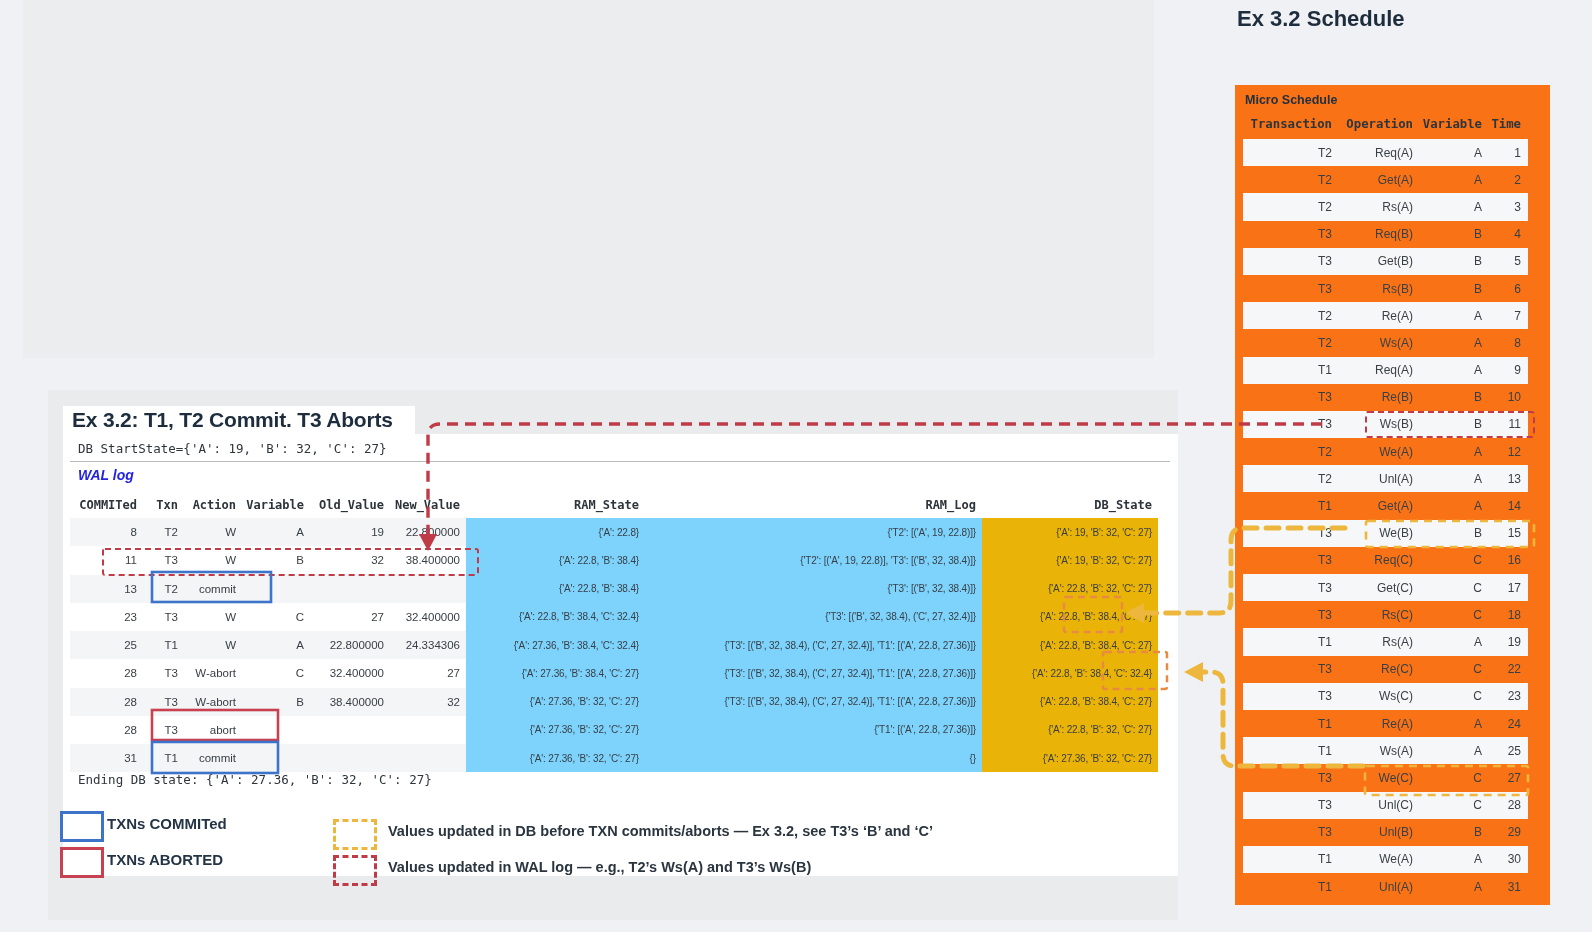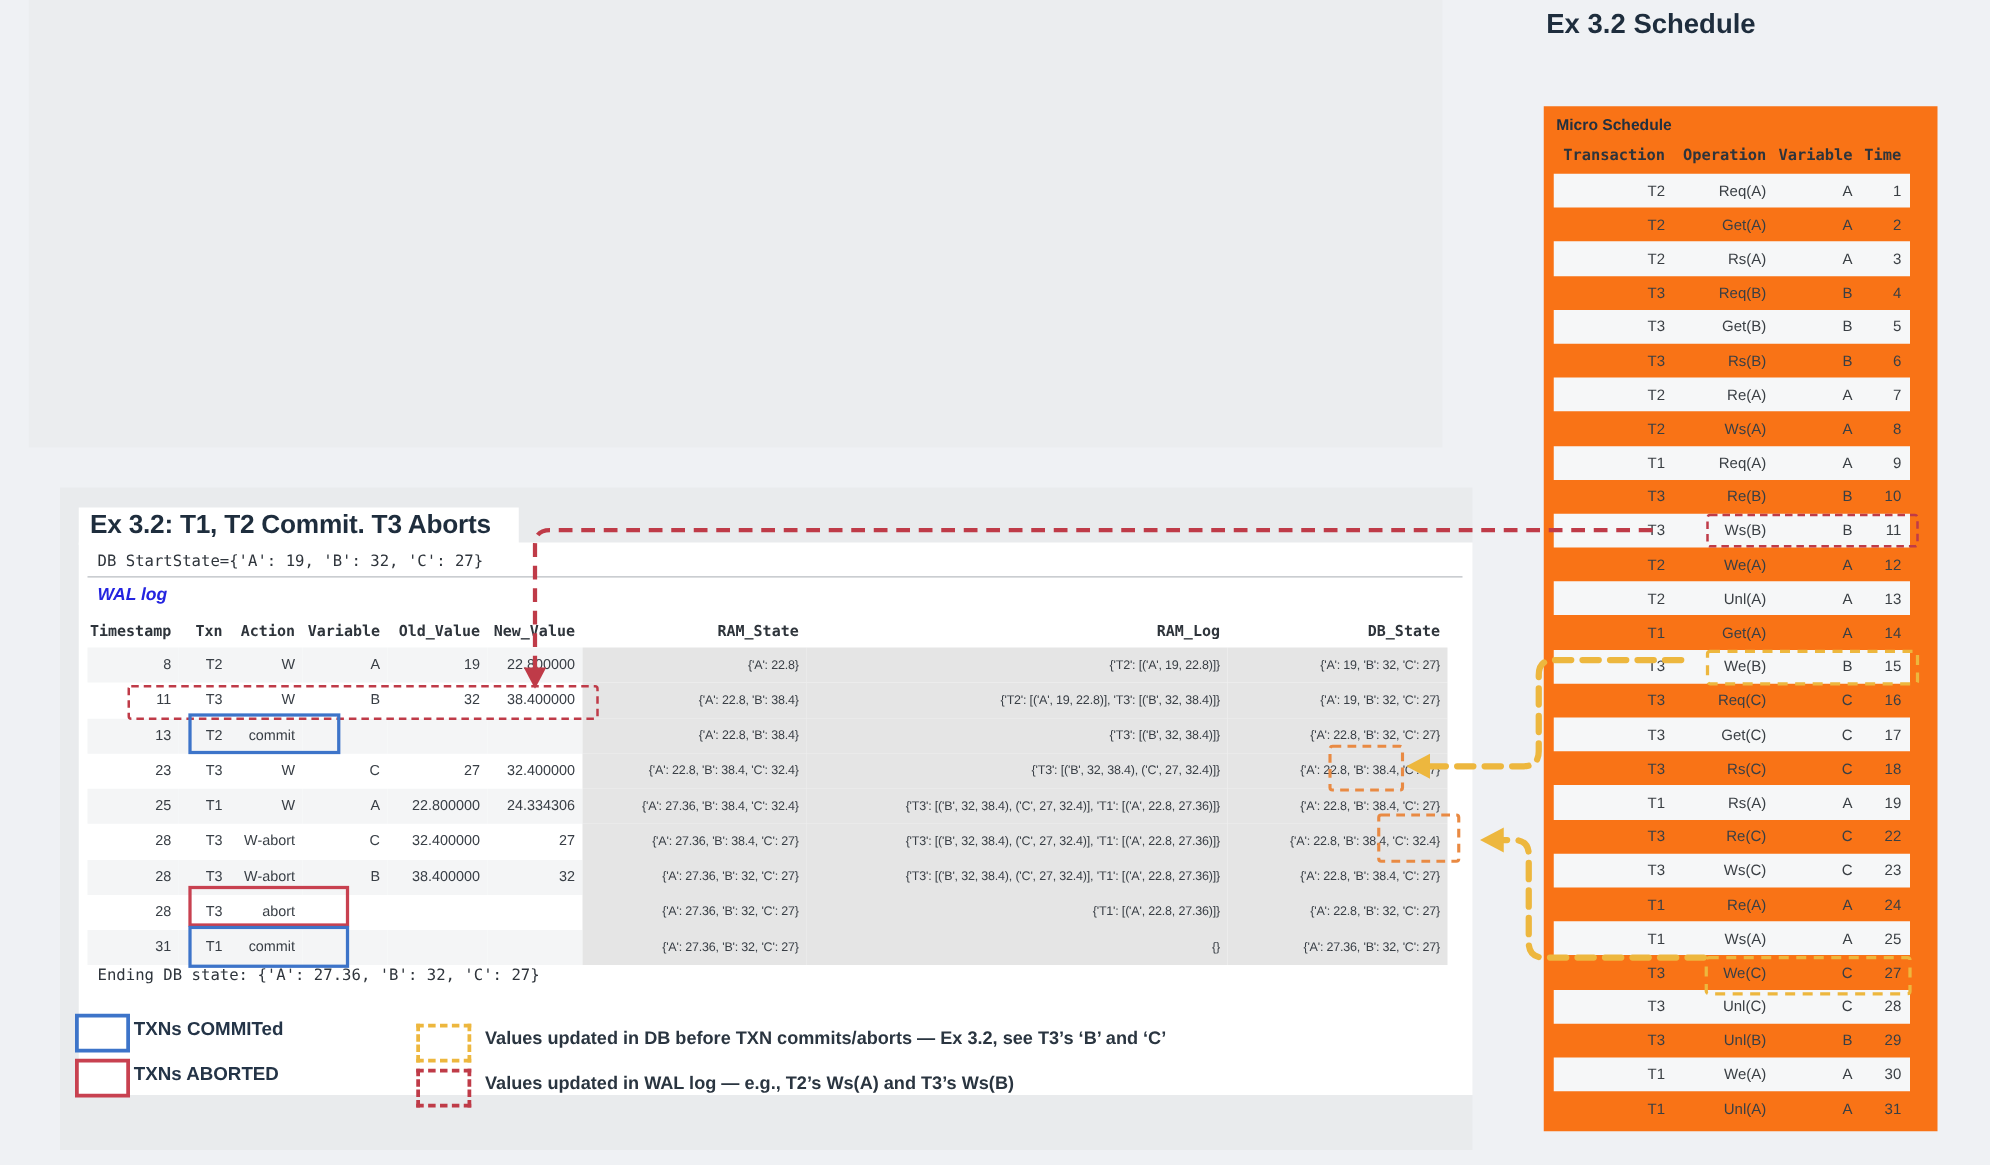--- a/index.html
+++ b/index.html
@@ -17,22 +17,22 @@
   .db-start{left:15px;top:7px;font-size:12.5px;color:#2f353c;}
   .wal-hr{left:7px;top:27px;width:1100px;border-top:1.5px solid #b9bdc2;height:0;}
   .wal-label{left:15px;top:33px;font-size:14px;font-weight:700;color:#2424e0;font-style:italic;}
   .wal-header{left:7px;top:57px;display:grid;grid-template-columns:73px 41px 58px 68px 80px 76px 179px 337px 176px;height:27px;}
   .wal-header>div{display:flex;align-items:center;justify-content:flex-end;padding-right:6px;
        font-family:"DejaVu Sans Mono",monospace;font-size:12px;font-weight:700;color:#2e343b;}
   .wal-rows{left:7px;top:84px;width:1088px;}
   .wal-row{display:grid;grid-template-columns:73px 41px 58px 68px 80px 76px 179px 337px 176px;height:28.25px;}
   .wal-row>div{display:flex;align-items:center;justify-content:flex-end;padding-right:6px;
        font-size:11.5px;color:#383e45;}
-  .wal-row>div.ram{font-size:10px;background:#e5e5e5;letter-spacing:-0.15px;}
-  .wal-row>div.db{font-size:10px;background:#e5e5e5;letter-spacing:-0.15px;}
+  .wal-row>div.ram{font-size:10px;background:#7dd3fc;letter-spacing:-0.15px;}
+  .wal-row>div.db{font-size:10px;background:#eab308;letter-spacing:-0.15px;}
   .wal-row.odd>div.plain{background:#f4f5f6;}
   .ending{left:15px;top:338px;font-size:12.5px;color:#2f353c;}
   
   .lg-swatch{width:38px;height:25px;background:transparent;}
   .lg-blue{left:60px;top:811px;border:3px solid #3d74c9;}
   .lg-red{left:60px;top:847px;border:3px solid #c84150;}
   .lg-yellow{left:333px;top:819px;border:3px dashed #edb73e;}
   .lg-reddash{left:333px;top:855px;border:3px dashed #bf3b48;}
   .lg-label{font-size:15px;font-weight:600;color:#243447;}
   .lg-text{font-size:14.5px;font-weight:600;color:#2a3540;}
@@ -59,21 +59,21 @@
 <div class="abs section-left"></div>
 <div class="abs title-patch"></div>
 
 <div class="abs wal-title">Ex 3.2: T1, T2 Commit. T3 Aborts</div>
 
 <div class="abs wal-card">
   <div class="abs db-start mono">DB StartState={'A': 19, 'B': 32, 'C': 27}</div>
   <div class="abs wal-hr"></div>
   <div class="abs wal-label">WAL log</div>
   <div class="abs wal-header">
-    <div>Timestamp</div>
+    <div>COMMITed</div>
     <div>Txn</div>
     <div>Action</div>
     <div>Variable</div>
     <div>Old_Value</div>
     <div>New_Value</div>
     <div>RAM_State</div>
     <div>RAM_Log</div>
     <div>DB_State</div>
   </div>
   <div class="abs wal-rows">

